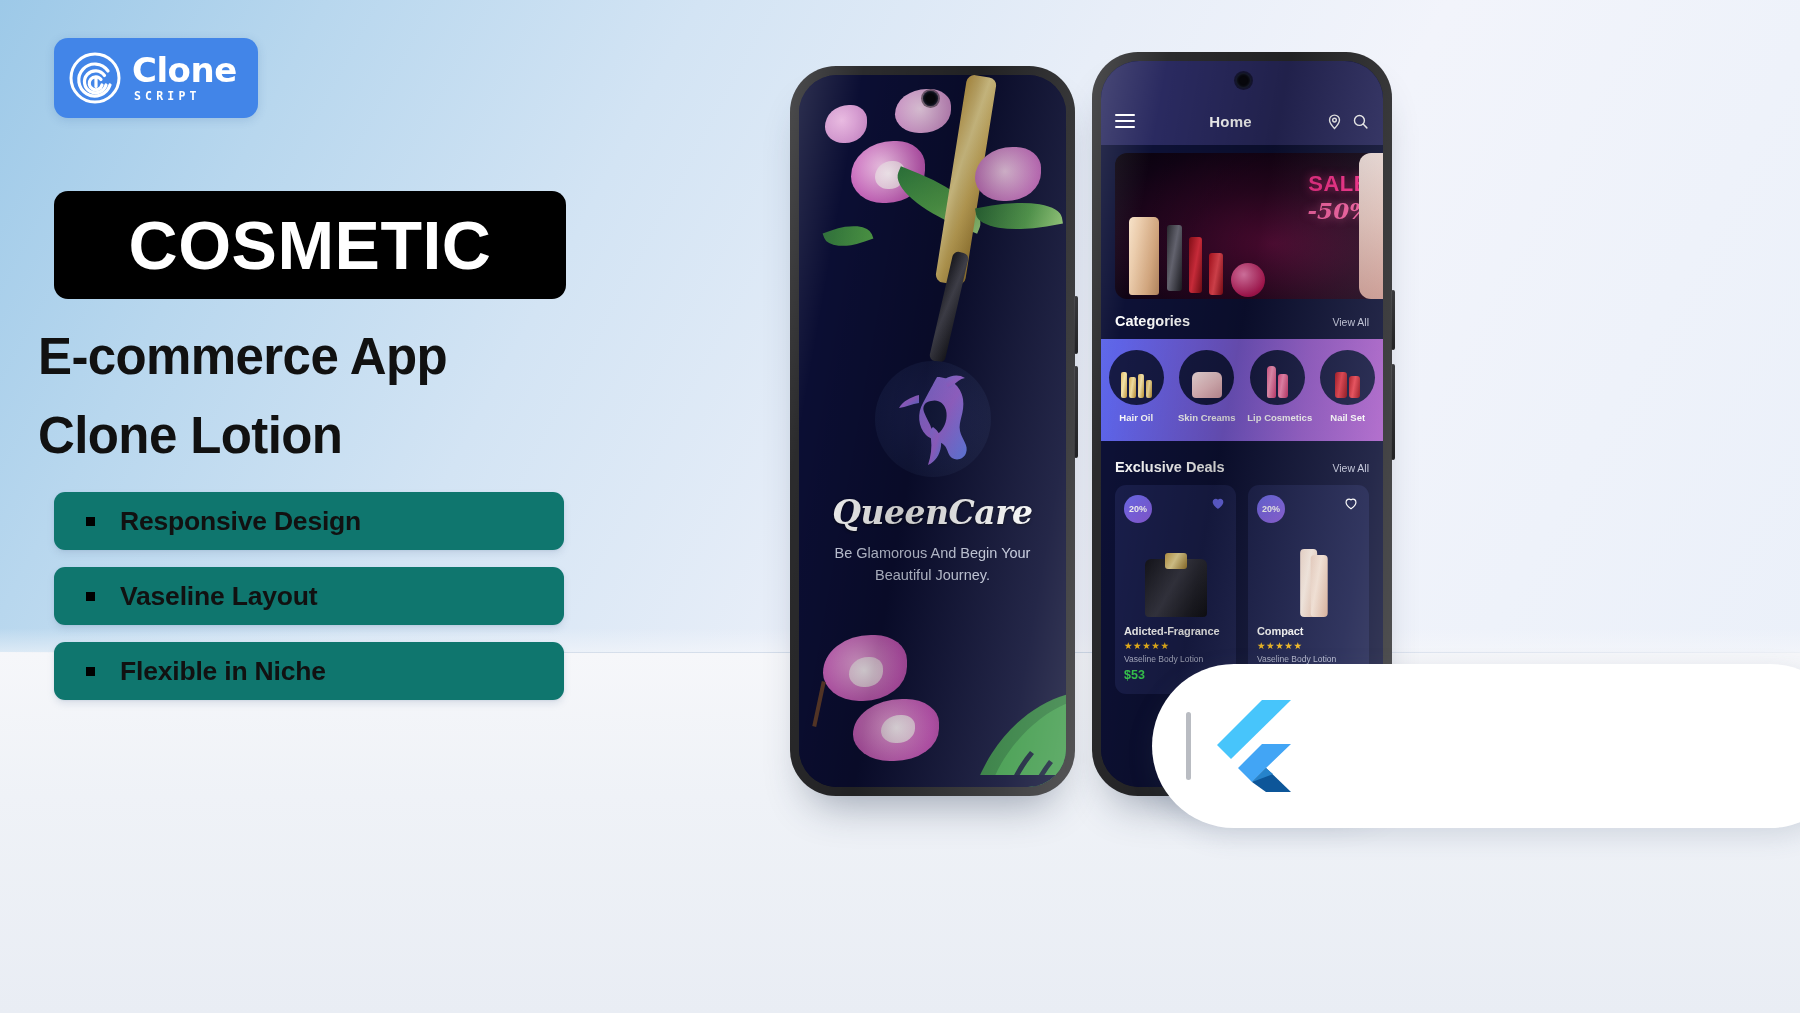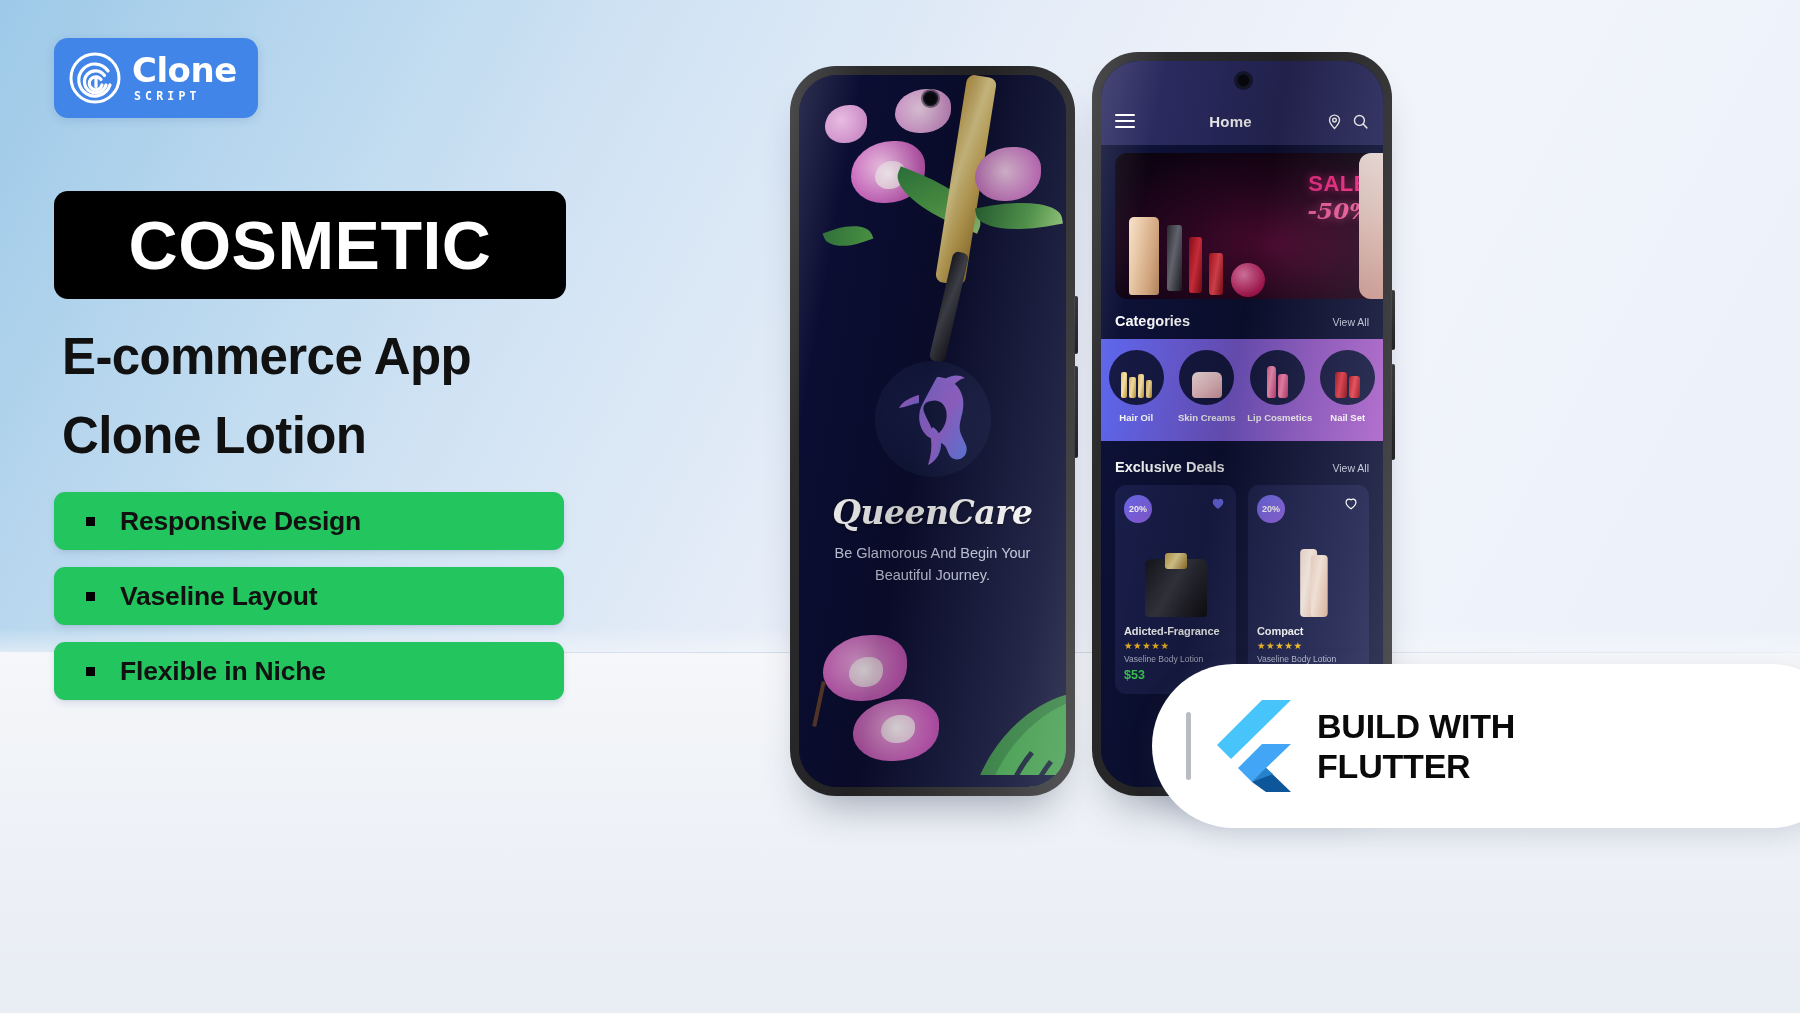--- a/index.html
+++ b/index.html
@@ -44,29 +44,29 @@
   .title-chip{
     position:absolute; left:54px; top:191px; width:512px; height:108px;
     background:#000; border-radius:14px;
     display:flex; align-items:center; justify-content:center;
   }
   .title-chip span{
     color:#fff; font-size:68px; font-weight:700; letter-spacing:0.5px;
     font-family:"Liberation Sans", sans-serif;
   }
   .subtitle{
-    position:absolute; left:62px; top:318px; width:640px;
+    position:absolute; left:38px; top:318px; width:640px;
     font-size:51px; font-weight:700; color:#111; line-height:1.54;
     letter-spacing:-0.6px;
   }
 
   
   .features{ position:absolute; left:54px; top:492px; width:510px; }
   .pill{
-    position:relative; height:58px; background:#22c55e; border-radius:11px;
+    position:relative; height:58px; background:#0f766e; border-radius:11px;
     display:flex; align-items:center; margin-bottom:17px;
     box-shadow:0 4px 7px rgba(110,135,165,.18), 0 1px 2px rgba(110,135,165,.12);
     padding-left:32px;
   }
   .pill .bullet{
     width:9px; height:9px; background:#000; flex:0 0 9px; margin-right:25px;
   }
   .pill .ptext{ font-size:26.5px; font-weight:700; color:#111; letter-spacing:-0.2px; }
 
   
@@ -440,17 +440,13 @@
 </div>
 
 <div class="flutter">
   <div class="divider"></div>
   <svg class="fl-logo" viewBox="0 0 74 92">
     <path d="M45 0 0 45l14 14L74 0z" fill="#47c5fb"></path>
     <path d="M45 44 21 68l14 14 14-14 25-24z" fill="#42a5f5"></path>
     <path d="M35 82 49 68l25 24H49z" fill="#0d5699"></path>
     <path d="M35 82l21-8-7-6z" fill="#2683cb"></path>
   </svg>
-  <div class="fl-text">
-    <div>BUILD WITH</div>
-    <div>FLUTTER</div>
-  </div>
 </div>
 
 </body></html>

